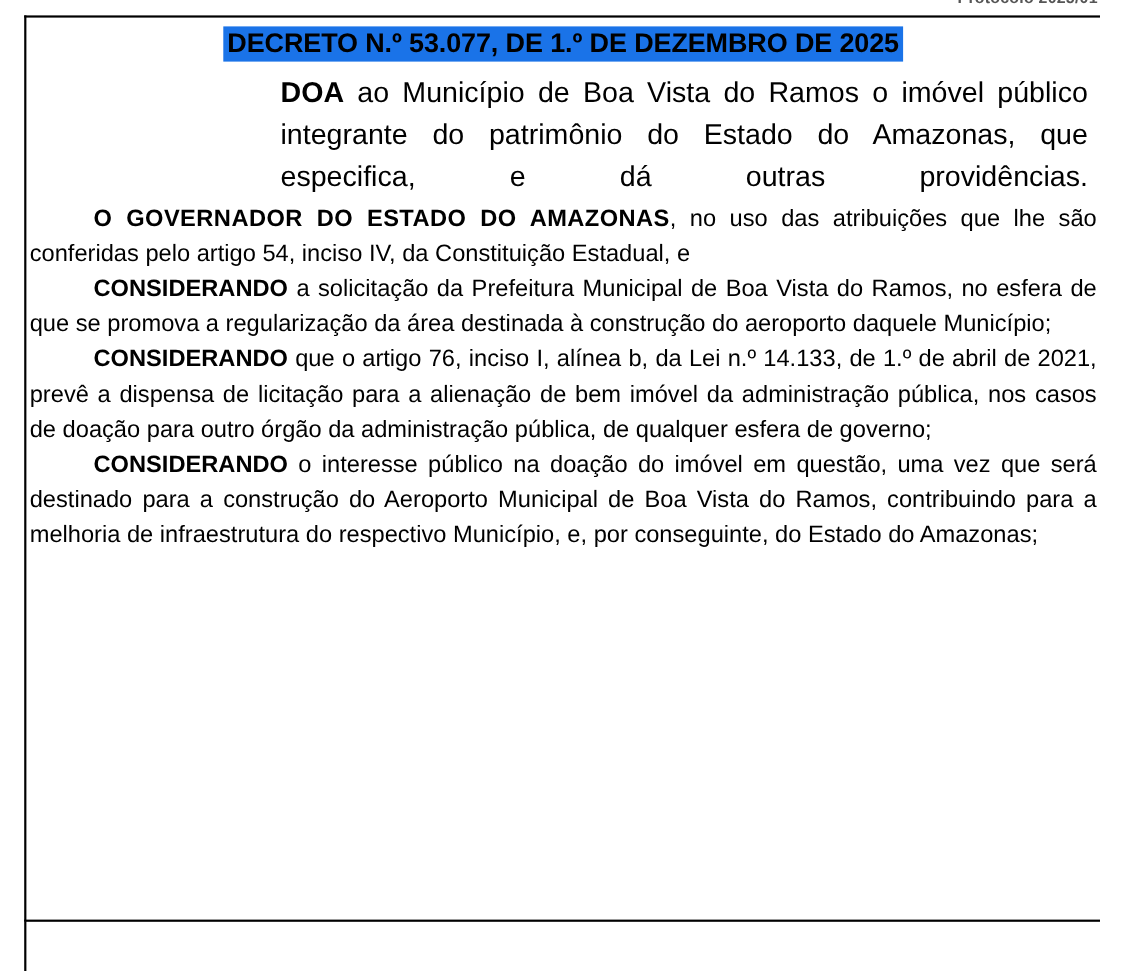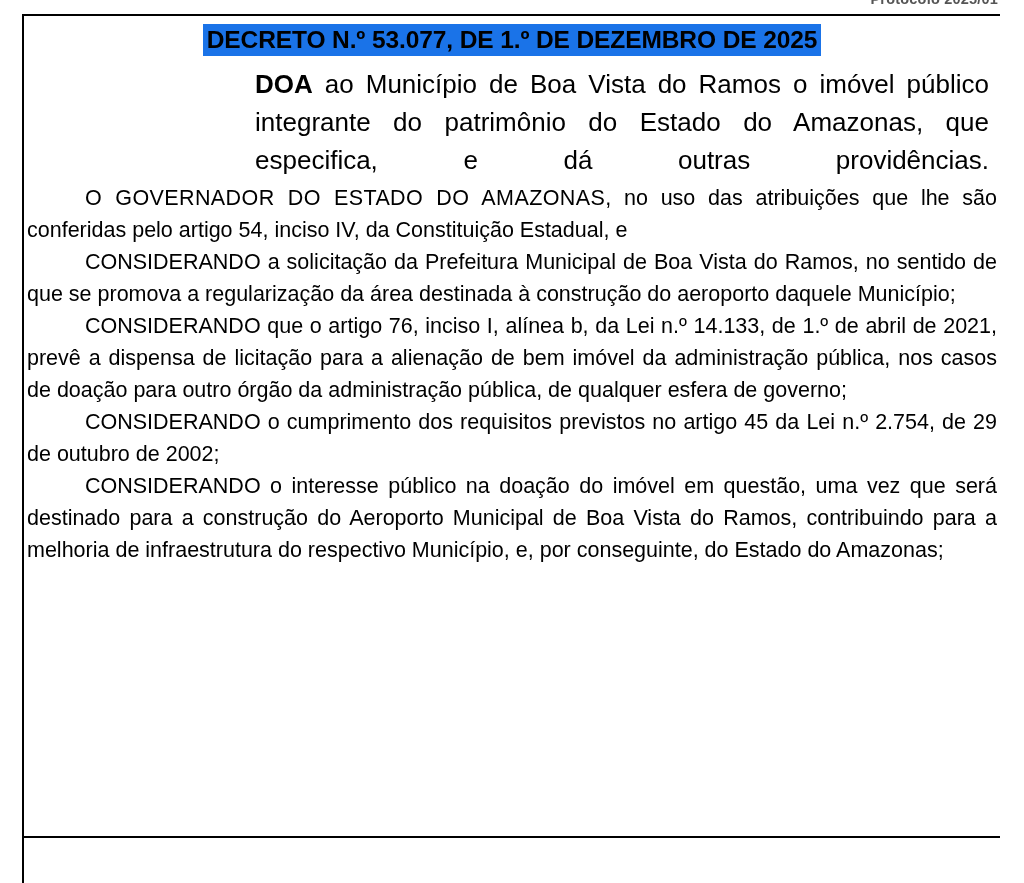--- a/index.html
+++ b/index.html
@@ -100,21 +100,21 @@
     text-align: center;
   }
 
   p.body-par {
     margin: 0;
     text-align: justify;
     font-size: 21.5px;
     line-height: 1.49;
     text-indent: 58px;
   }
-  p.body-par b { font-weight: normal; }
+  p.body-par b { font-weight: bold; }
 
   .spaced {
     letter-spacing: 0.4px;
   }
 </style>
 </head>
 <body>
 
 <div class="page">
 
@@ -133,23 +133,22 @@
       <span class="title">DECRETO N.º 53.077, DE 1.º DE DEZEMBRO DE 2025</span>
     </div>
 
     <div class="ementa">
       <b>DOA</b><span> ao Município de Boa Vista do Ramos o imóvel público integrante do patrimônio do Estado do Amazonas, que</span>
       <span class="last-line">especifica, e dá outras providências.</span>
     </div>
 
     <p class="body-par"><b class="spaced">O GOVERNADOR DO ESTADO DO AMAZONAS</b><span>, no uso das atribuições que lhe são conferidas pelo artigo 54, inciso IV, da Constituição Estadual, e</span></p>
 
-    <p class="body-par"><b>CONSIDERANDO</b><span> a solicitação da Prefeitura Municipal de Boa Vista do Ramos, no sentido de que se promova a regularização da área destinada à construção do aeroporto daquele Município;</span></p>
+    <p class="body-par"><b>CONSIDERANDO</b><span> a solicitação da Prefeitura Municipal de Boa Vista do Ramos, no esfera de que se promova a regularização da área destinada à construção do aeroporto daquele Município;</span></p>
 
     <p class="body-par"><b>CONSIDERANDO</b><span> que o artigo 76, inciso I, alínea b, da Lei n.º 14.133, de 1.º de abril de 2021, prevê a dispensa de licitação para a alienação de bem imóvel da administração pública, nos casos de doação para outro órgão da administração pública, de qualquer esfera de governo;</span></p>
 
-    <p class="body-par"><b>CONSIDERANDO</b><span> o cumprimento dos requisitos previstos no artigo 45 da Lei n.º 2.754, de 29 de outubro de 2002;</span></p>
 
 
     <p class="body-par"><b>CONSIDERANDO</b><span> o interesse público na doação do imóvel em questão, uma vez que será destinado para a construção do Aeroporto Municipal de Boa Vista do Ramos, contribuindo para a melhoria de infraestrutura do respectivo Município, e, por conseguinte, do Estado do Amazonas;</span></p>
 
   </div>
 </div>
 
 </body></html>

